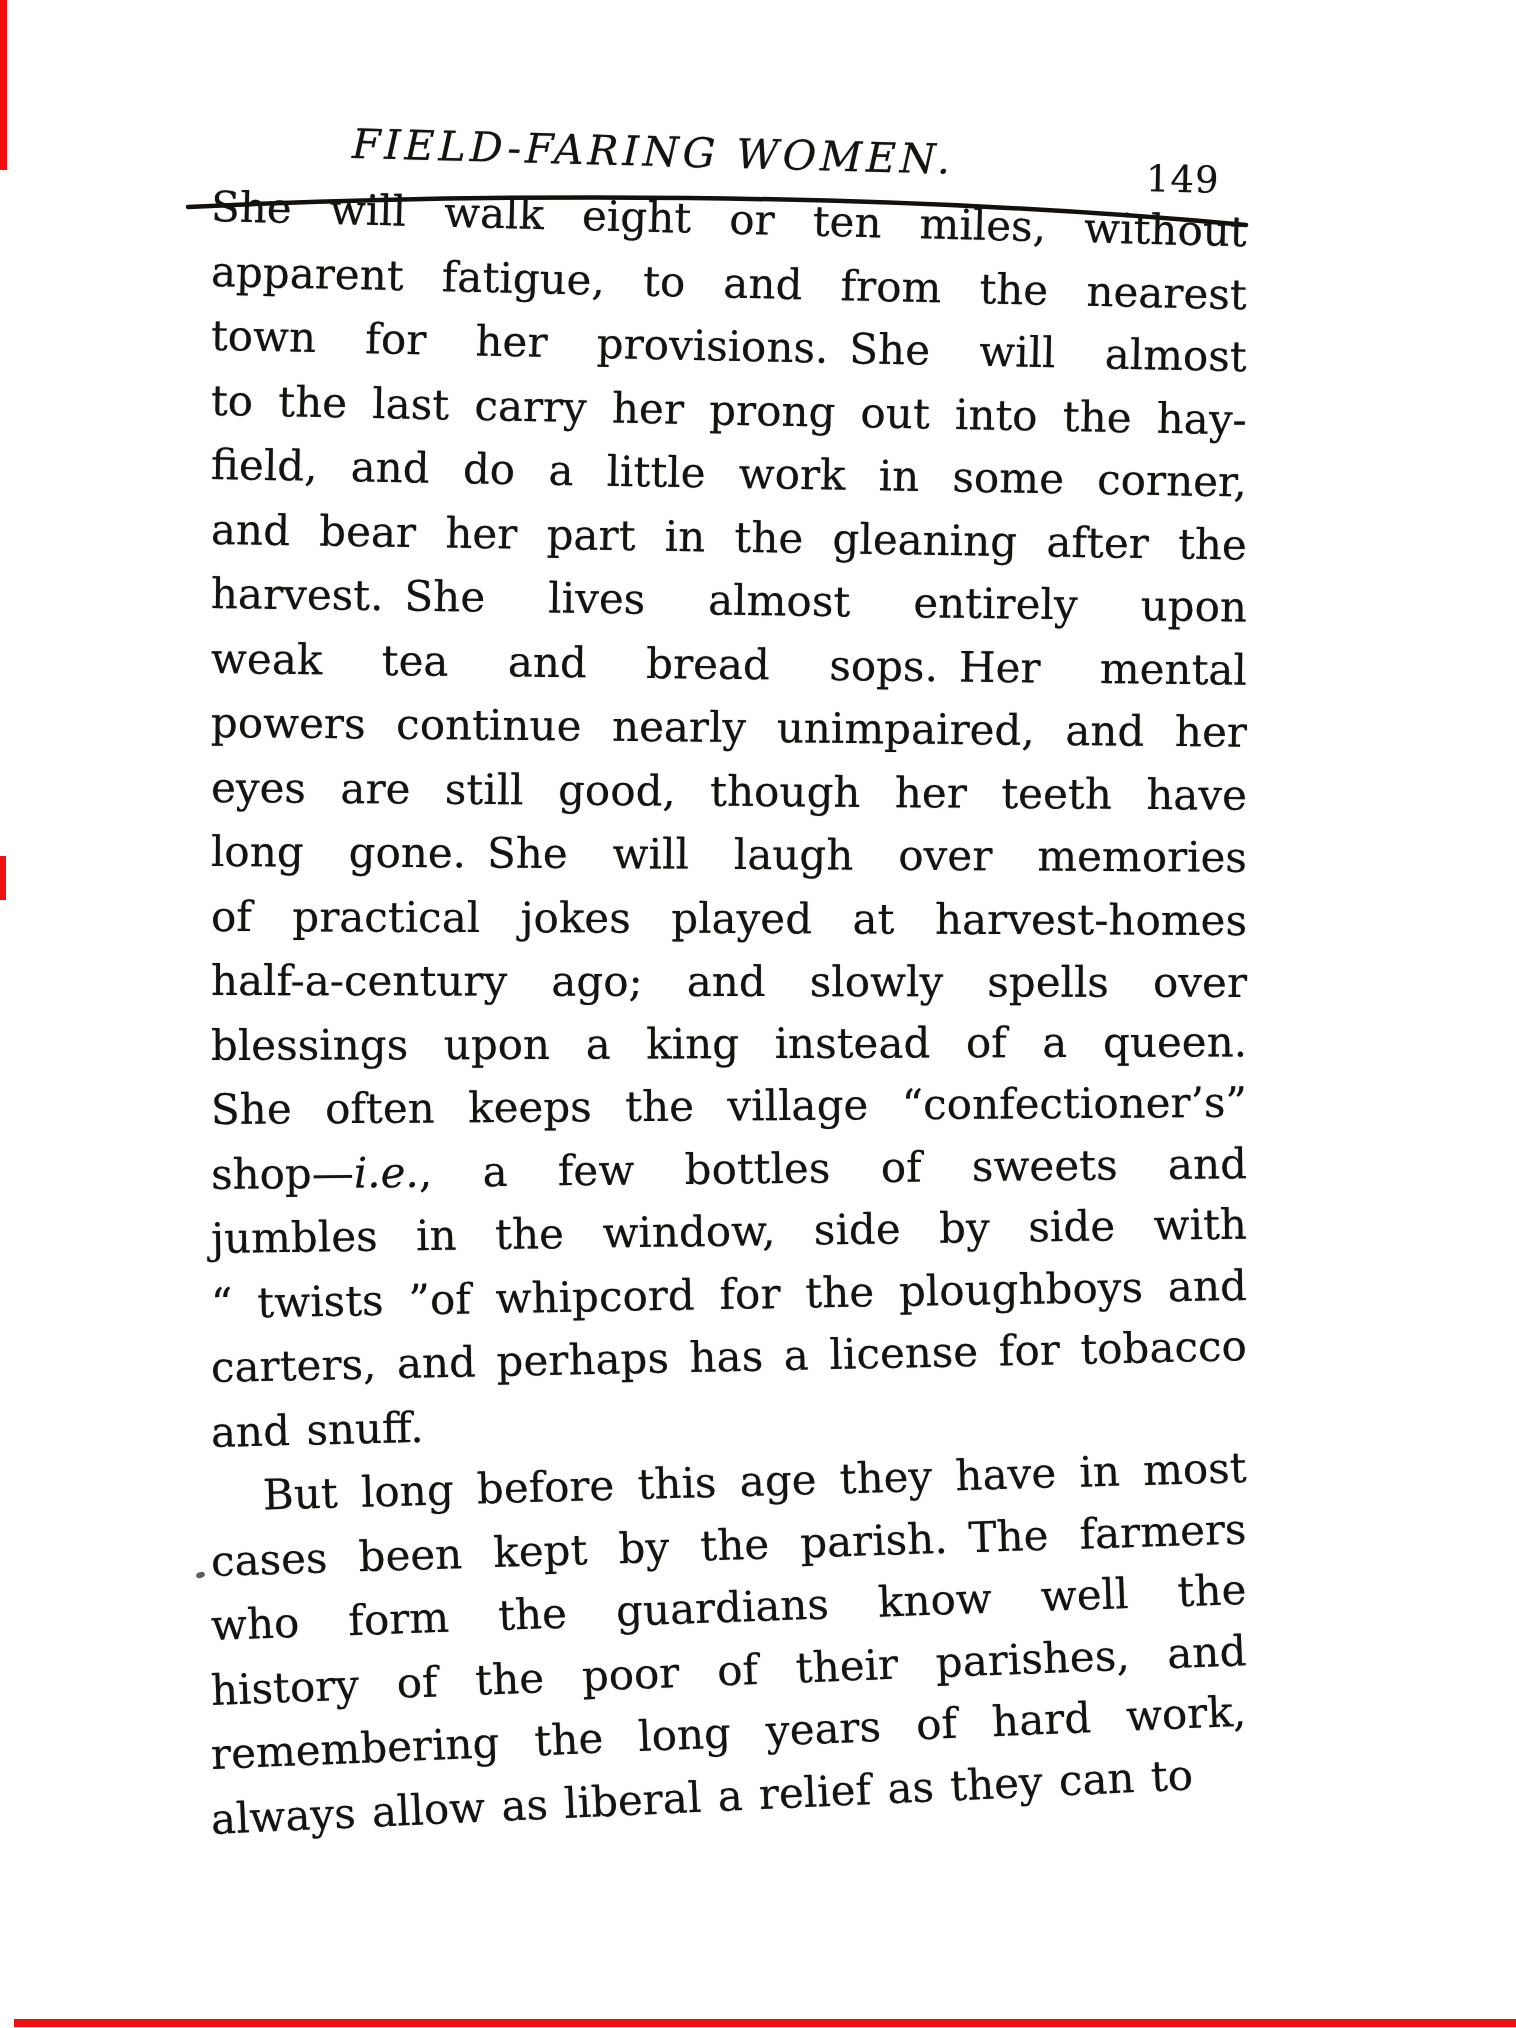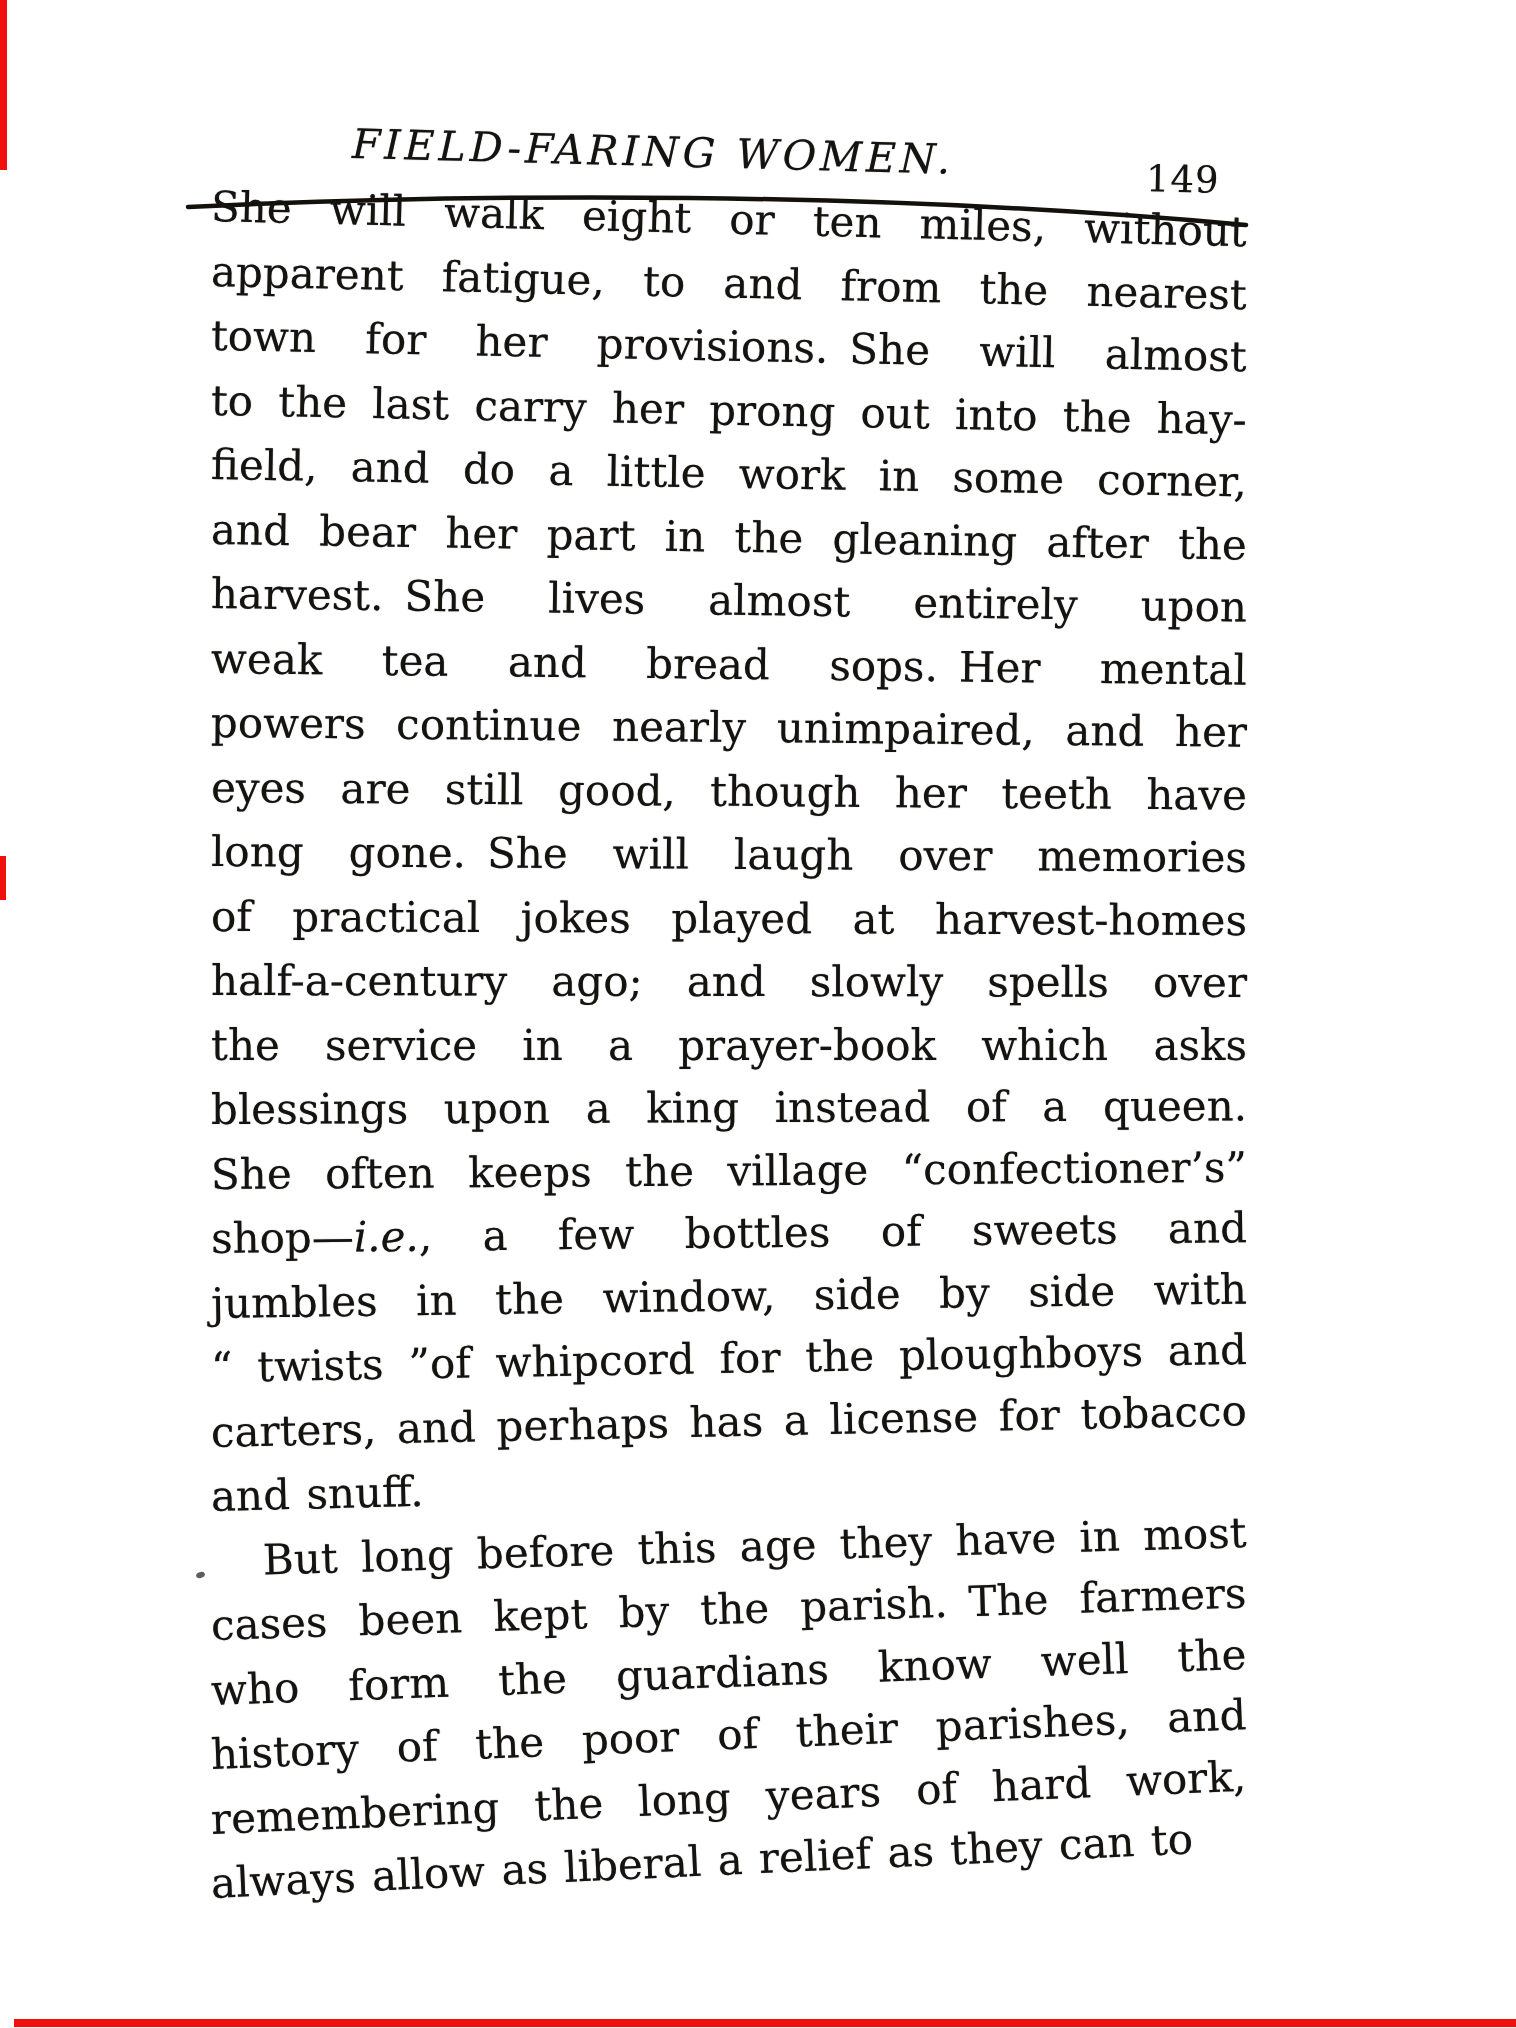--- a/index.html
+++ b/index.html
@@ -85,21 +85,20 @@
       <div class="tline" style="transform: rotate(1.08deg);"><span>to the last carry her prong out into the hay-</span></div>
       <div class="tline" style="transform: rotate(0.97deg);"><span>field, and do a little work in some corner,</span></div>
       <div class="tline" style="transform: rotate(0.86deg);"><span>and bear her part in the gleaning after the</span></div>
       <div class="tline" style="transform: rotate(0.75deg);"><span>harvest. She lives almost entirely upon</span></div>
       <div class="tline" style="transform: rotate(0.65deg);"><span>weak tea and bread sops. Her mental</span></div>
       <div class="tline" style="transform: rotate(0.54deg);"><span>powers continue nearly unimpaired, and her</span></div>
       <div class="tline" style="transform: rotate(0.43deg);"><span>eyes are still good, though her teeth have</span></div>
       <div class="tline" style="transform: rotate(0.32deg);"><span>long gone. She will laugh over memories</span></div>
       <div class="tline" style="transform: rotate(0.22deg);"><span>of practical jokes played at harvest-homes</span></div>
       <div class="tline" style="transform: rotate(0.11deg);"><span>half-a-century ago; and slowly spells over</span></div>
-      <div class="tline" style="transform: rotate(0deg);"><span>the service in a prayer-book which asks</span></div>
       <div class="tline" style="transform: rotate(-0.2deg);"><span>blessings upon a king instead of a queen.</span></div>
       <div class="tline" style="transform: rotate(-0.4deg);"><span>She often keeps the village “confectioner’s”</span></div>
       <div class="tline" style="transform: rotate(-0.6deg);"><span>shop—</span><em>i.e.</em><span>, a few bottles of sweets and</span></div>
       <div class="tline" style="transform: rotate(-0.8deg);"><span>jumbles in the window, side by side with</span></div>
       <div class="tline" style="transform: rotate(-1deg);"><span>“ twists ”of whipcord for the ploughboys and</span></div>
       <div class="tline" style="transform: rotate(-1.2deg);"><span>carters, and perhaps has a license for tobacco</span></div>
       <div class="tline lastline" style="transform: rotate(-1.4deg);"><span>and snuff.</span></div>
       <div class="tline indent" style="transform: rotate(-1.6deg);"><span>But long before this age they have in most</span></div>
       <div class="tline" style="transform: rotate(-1.8deg);"><span>cases been kept by the parish. The farmers</span></div>
       <div class="tline" style="transform: rotate(-2deg);"><span>who form the guardians know well the</span></div>

